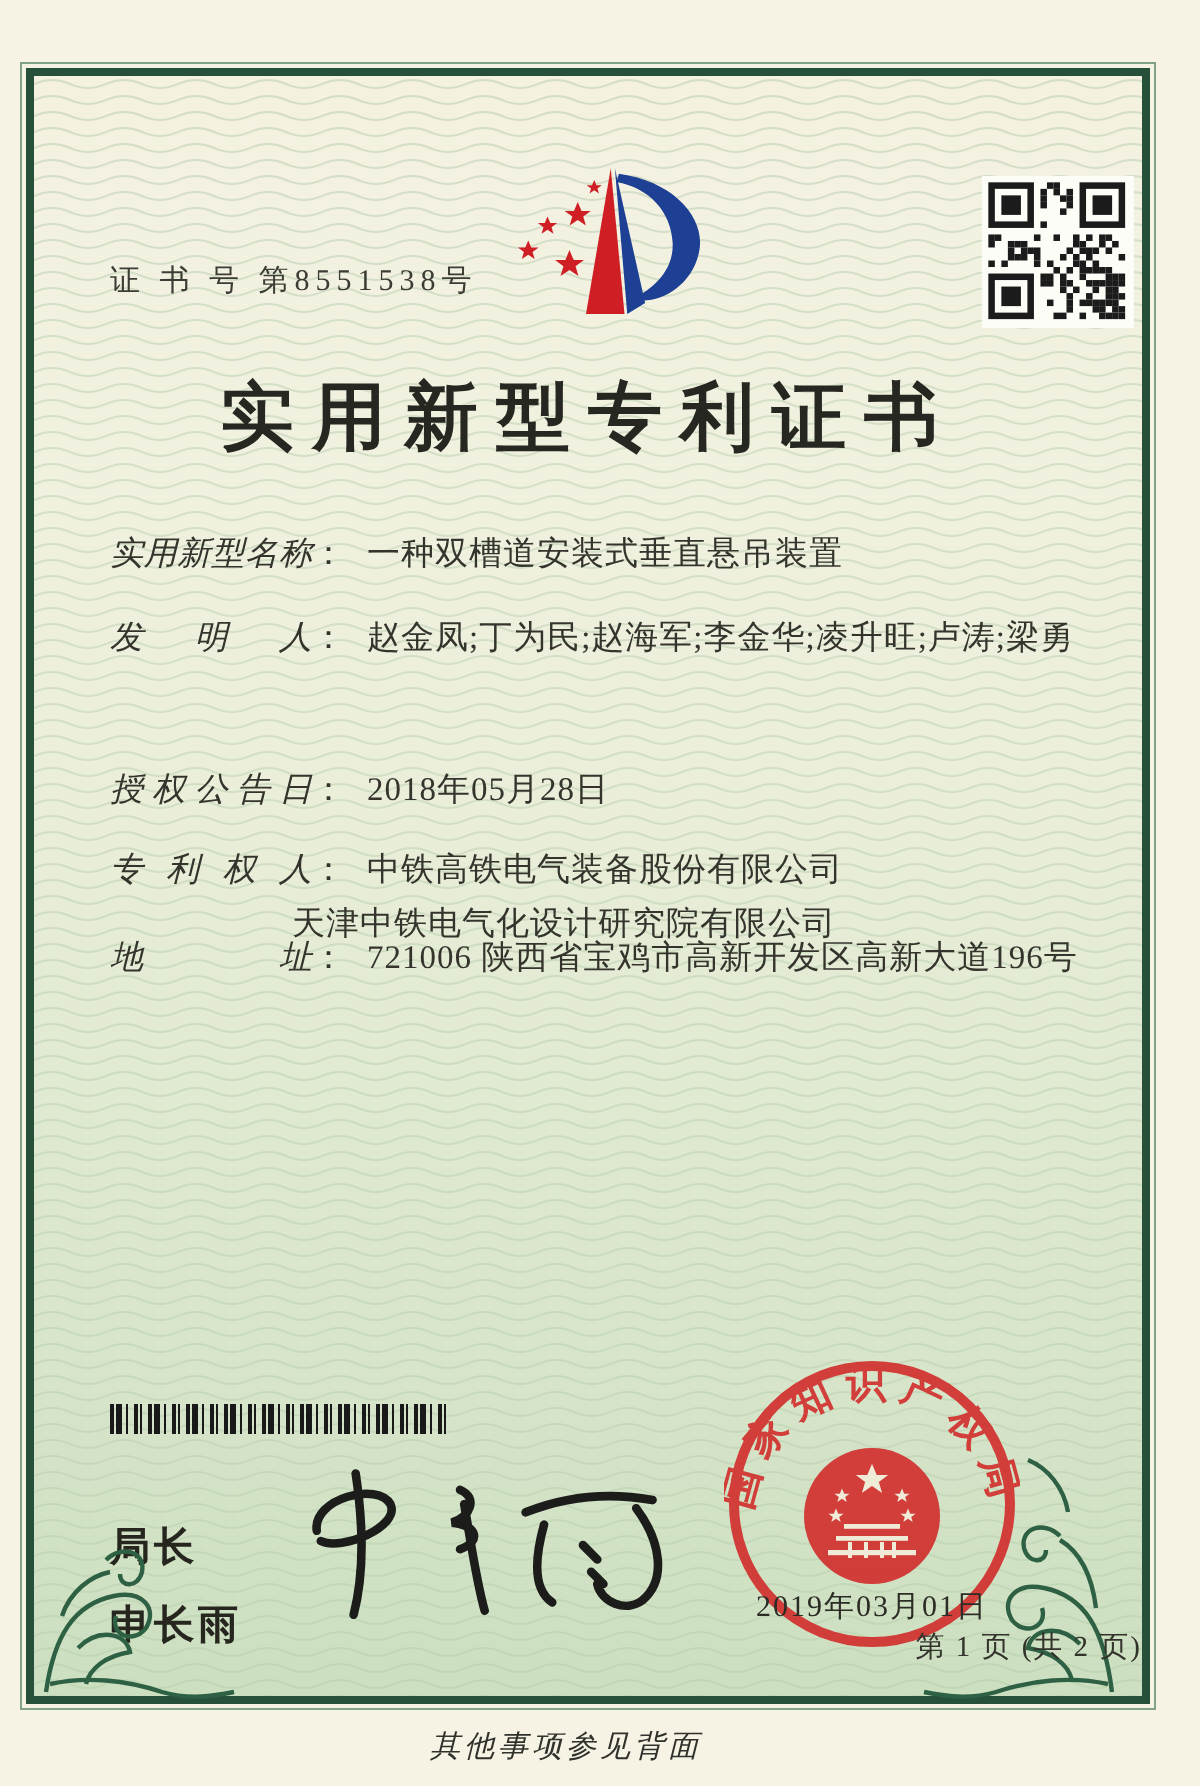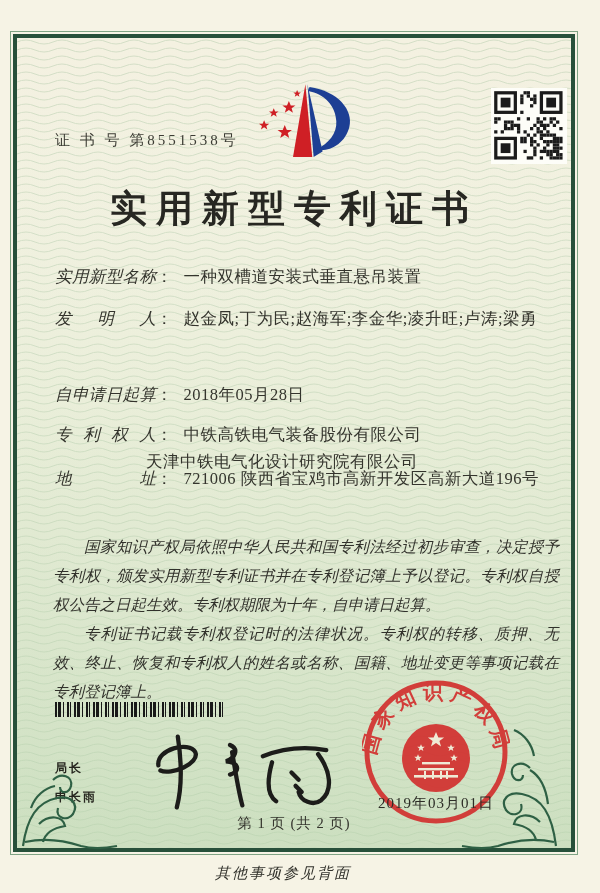--- a/index.html
+++ b/index.html
@@ -29,29 +29,29 @@
   .flabel.small{width:84px;}
   
   .paras{position:absolute;left:36px;top:494px;width:506px;font-size:15.5px;
          line-height:29px;text-align:justify;color:#31312b;font-style:italic;}
   .paras p{margin:0;text-indent:2em;}
   
   .barcode{position:absolute;left:38px;top:664px;width:170px;height:15px;
      background:repeating-linear-gradient(90deg,#191919 0 2px,rgba(0,0,0,0) 2px 3px,
      #191919 3px 6px,rgba(0,0,0,0) 6px 8px,#191919 8px 9px,rgba(0,0,0,0) 9px 12px,
      #191919 12px 14px,rgba(0,0,0,0) 14px 15px,#191919 15px 16px,rgba(0,0,0,0) 16px 19px);}
-  .director{position:absolute;left:38px;top:722px;font-size:12px;font-weight:600;color:#26261f;}
+  .director{position:absolute;left:38px;top:722px;font-size:20px;font-weight:600;color:#26261f;}
   .director div{margin-bottom:12px;letter-spacing:2px;}
   .sig{position:absolute;left:125px;top:688px;width:215px;height:88px;}
   .seal{position:absolute;left:345px;top:640px;width:148px;height:148px;opacity:.93;}
   .seal-date{position:absolute;left:345px;top:756px;width:148px;text-align:center;
              font-size:15px;color:#2c2c26;letter-spacing:1px;}
   .orn-l{position:absolute;left:2px;bottom:-2px;width:100px;height:92px;}
   .orn-r{position:absolute;right:2px;bottom:-2px;width:118px;height:122px;transform:scaleX(-1);}
-  .page-info{position:absolute;left:0;top:776px;width:100%;text-align:center;
+  .page-info{position:absolute;left:0;top:776px;width:100%;text-align:right;
              font-size:14.5px;color:#33332c;letter-spacing:1px;}
   .back-note{position:absolute;left:215px;top:864px;font-size:15px;color:#31312b;
              font-style:italic;letter-spacing:2px;}
 </style>
 </head>
 <body>
 
 <div class="page">
   <div class="frame">
     <div class="frame-inner">
@@ -207,34 +207,30 @@
 
       <div class="title">实用新型专利证书</div>
 
       <div class="row" style="top:228px">
         <span class="flabel">实用新型名称</span><span class="colon">：</span><span class="fvalue">一种双槽道安装式垂直悬吊装置</span>
       </div>
       <div class="row" style="top:270px">
         <span class="flabel">发明人</span><span class="colon">：</span><span class="fvalue">赵金凤;丁为民;赵海军;李金华;凌升旺;卢涛;梁勇</span>
       </div>
       <div class="row" style="top:346px">
-        <span class="flabel">自申请日起算</span><span class="colon">：</span><span class="fvalue">2018年05月28日</span>
+        <span class="flabel">授权公告日</span><span class="colon">：</span><span class="fvalue">2018年05月28日</span>
       </div>
       <div class="row" style="top:386px">
         <span class="flabel">专利权人</span><span class="colon">：</span><span class="fvalue">中铁高铁电气装备股份有限公司</span>
         <span class="fvalue pat2">天津中铁电气化设计研究院有限公司</span>
       </div>
       <div class="row" style="top:430px">
         <span class="flabel">地址</span><span class="colon">：</span><span class="fvalue">721006 陕西省宝鸡市高新开发区高新大道196号</span>
       </div>
 
-      <div class="paras">
-        <p>国家知识产权局依照中华人民共和国专利法经过初步审查，决定授予专利权，颁发实用新型专利证书并在专利登记簿上予以登记。专利权自授权公告之日起生效。专利权期限为十年，自申请日起算。</p>
-        <p>专利证书记载专利权登记时的法律状况。专利权的转移、质押、无效、终止、恢复和专利权人的姓名或名称、国籍、地址变更等事项记载在专利登记簿上。</p>
-      </div>
 
       <div class="barcode"></div>
 
       <div class="director">
         <div>局长</div>
         <div>申长雨</div>
       </div>
 
       <svg class="sig" viewBox="0 0 210 85" fill="none" stroke="#1c1c1a" stroke-width="4.2" stroke-linecap="round">
         <path d="M16 38 C14 22 46 14 52 25 C57 36 28 48 18 43"></path>

